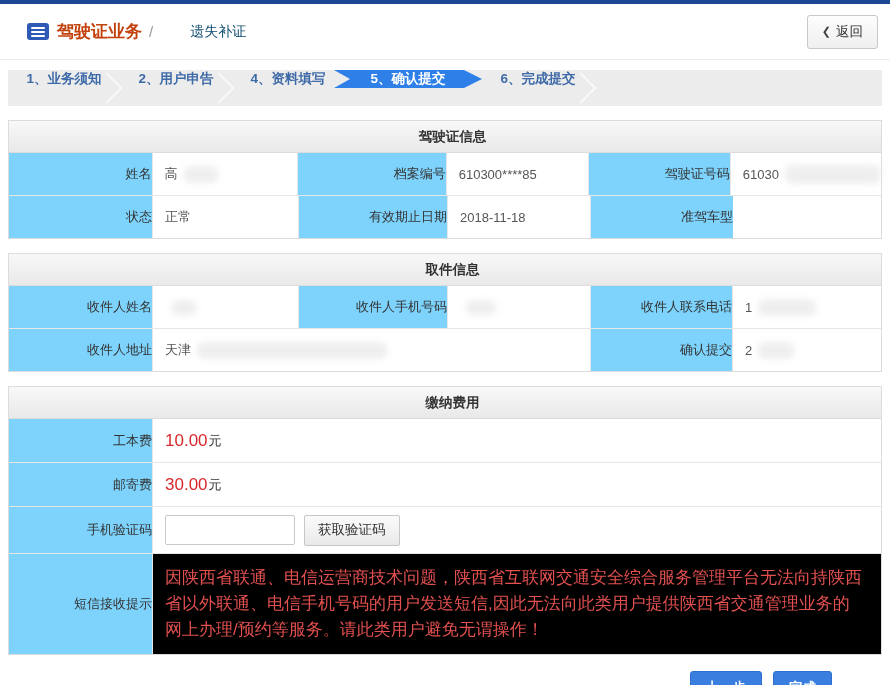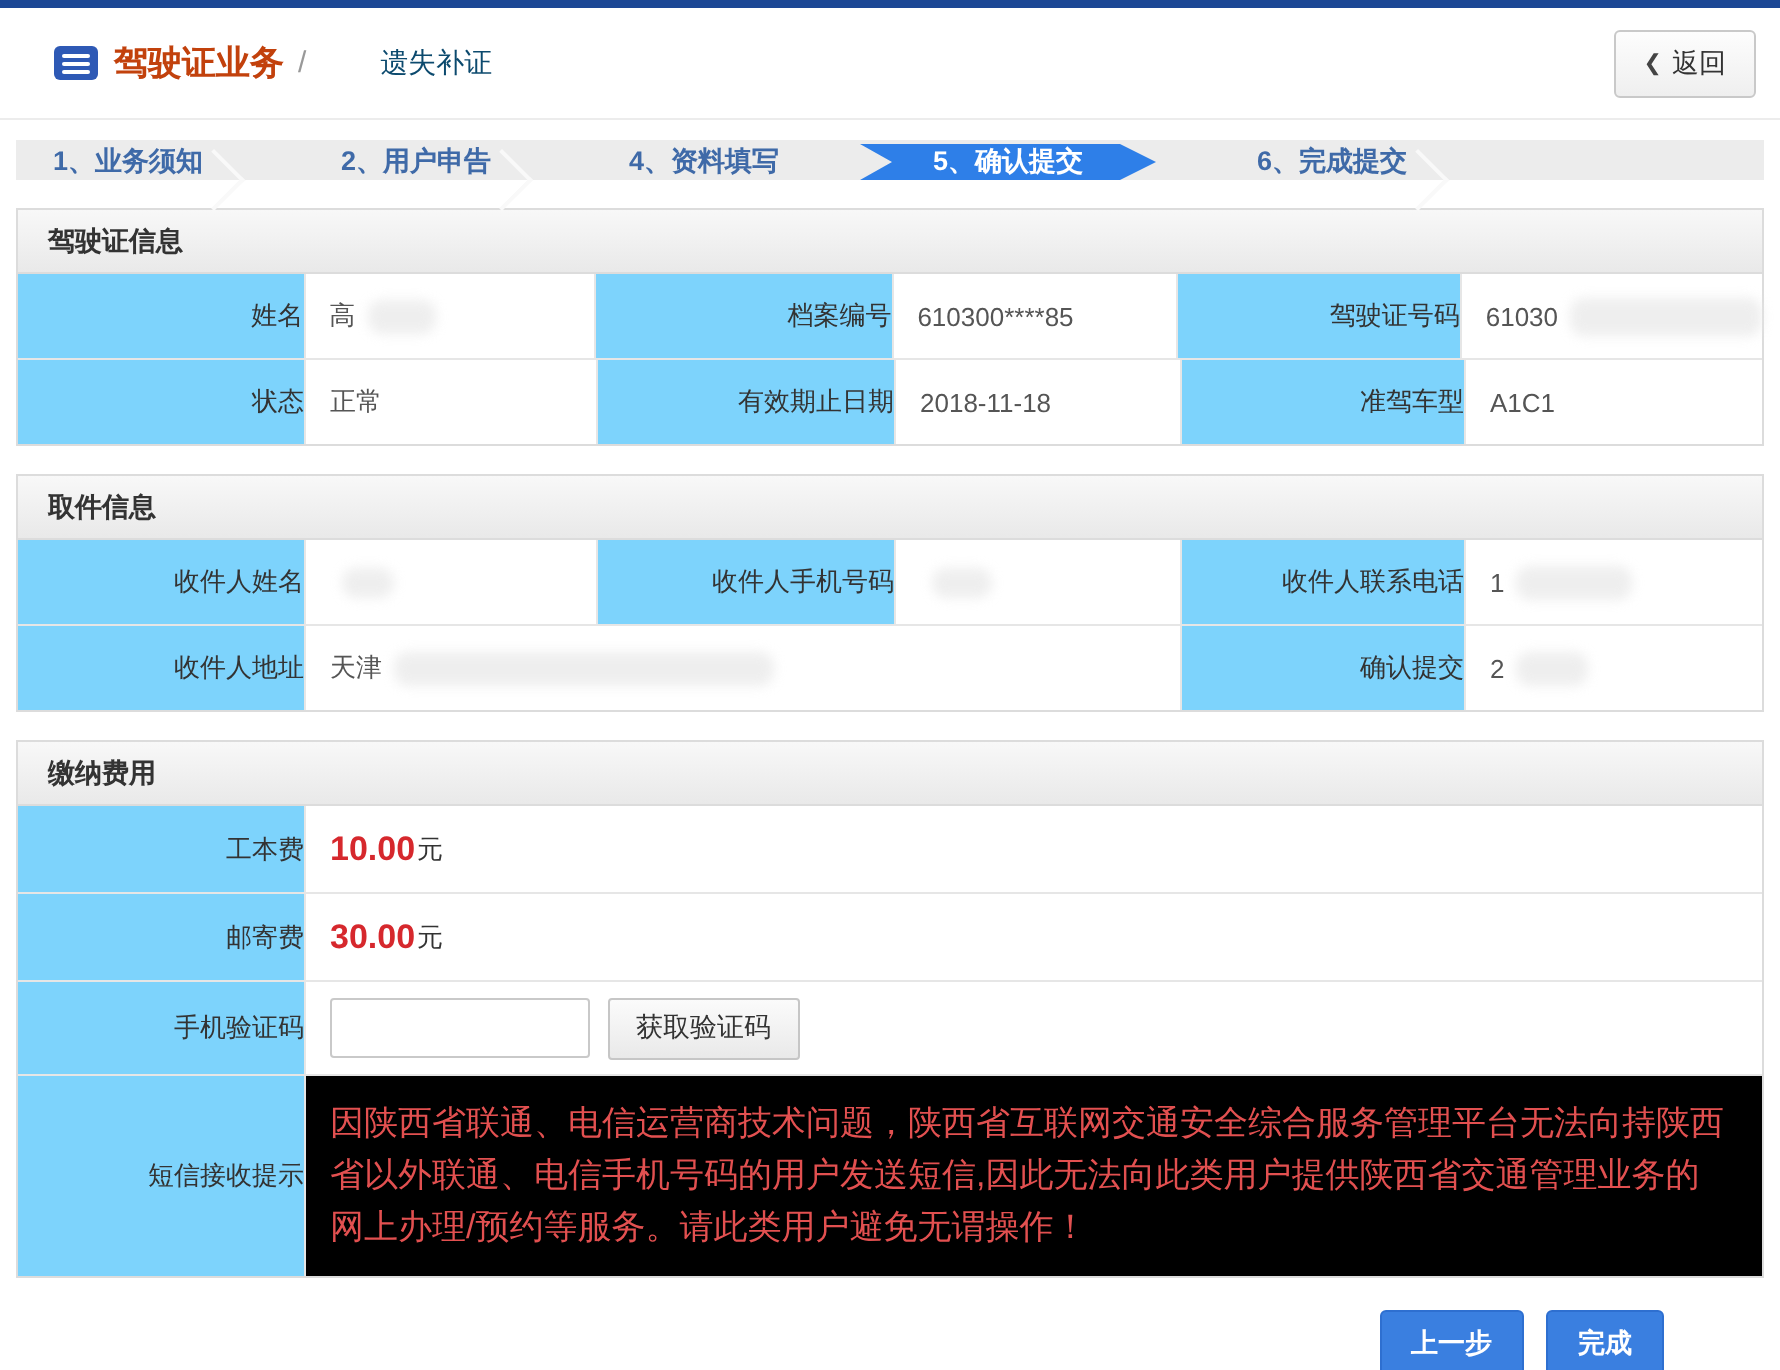--- a/index.html
+++ b/index.html
@@ -18,49 +18,49 @@
   .page-title { color:#c2410c; font-size:17px; font-weight:bold; }
   .crumb-sep { color:#999; font-size:15px; margin:0 7px; }
   .page-subtitle { color:#0c4a6e; font-size:14px;margin-left:30px; }
   .header-spacer { flex:1; }
   .back-btn { display:inline-flex; align-items:center; gap:5px; cursor:pointer;
     background:linear-gradient(#fdfdfd,#efefef); border:1px solid #c9c9c9; border-radius:3px;
     padding:7px 14px; font-size:13.5px; color:#333; }
   .back-btn .chev { font-size:11px; color:#444; }
 
   
-  .steps { display:flex; height:20px; background:#ececec; margin:10px 8px 0 8px;
-    align-items:flex-end;gap:32px; }
+  .steps { display:flex; height:36px; background:#ececec; margin:10px 8px 0 8px;
+    align-items:flex-start; }
   .step { width:112px; display:flex; align-items:center; justify-content:center;
     color:#3f6aa8; font-size:13.5px; font-weight:bold; position:relative; }
   .step.sep::after { content:''; position:absolute; right:2px; top:7px; width:20px; height:20px;
     border-top:2px solid #f9f9f9; border-right:2px solid #f9f9f9; transform:rotate(45deg); }
   .step.active { width:148px; background:#2e7fe8; color:#fff; margin-left:-10px; z-index:1;
     clip-path:polygon(0 0, calc(100% - 18px) 0, 100% 50%, calc(100% - 18px) 100%, 0 100%, 16px 50%); }
 
   
   .section { margin:14px 8px 0 8px; border:1px solid #dcdcdc; }
   .sec-head { height:32px; line-height:32px; padding-left:15px; font-size:13.5px;
     color:#333; font-weight:bold; background:linear-gradient(#f8f8f8,#e9e9e9);
-    border-bottom:1px solid #dcdcdc; }
+    border-bottom:1px solid #dcdcdc;text-align:center; }
   .trow { display:flex; border-bottom:1px solid #e6e6e6; }
   .trow:last-child { border-bottom:none; }
   .cell { display:flex; align-items:center; font-size:13px; min-height:42px;
     border-right:1px solid #e6e6e6; }
   .cell:last-child { border-right:none; }
   .lbl { background:#7dd3fc; justify-content:flex-end; color:#333; }
   .val { background:#fff; padding-left:12px; color:#555; }
   .c1{width:144px;} .c2{width:146px;} .c3{width:149px;} .c4{width:143px;}
   .c5{width:142px;} .c6{flex:1;} .span3{width:438px;}
 
   .blob { display:inline-block; background:#e9e9e9; border-radius:7px;
     filter:blur(3px); opacity:.75; margin-left:6px; vertical-align:middle; }
 
   
-  .fee-num { color:#d6282d; font-weight:bold; font-size:17px; }
+  .fee-num { color:#d6282d; font-weight:normal; font-size:17px; }
   .fee-unit { color:#333; font-size:13px; margin-left:1px; }
   .row-fee { min-height:43px; }
   .row-code { min-height:46px; }
   .code-input { width:130px; height:30px; border:1px solid #c9c9c9; border-radius:2px;
     margin-left:12px; padding:0 8px; font-size:13px; }
   .get-code-btn { margin-left:9px; height:31px; padding:0 13px; cursor:pointer;
     background:linear-gradient(#fbfbfb,#e9e9e9); border:1px solid #c6c6c6; border-radius:2px;
     font-size:13.5px; color:#333; font-family:inherit;text-align:center; }
   .row-notice .lbl { min-height:78px; }
   .notice-val { display:block; padding:11px 15px 11px 12px; background:#000000; flex:1;
@@ -116,21 +116,20 @@
       <span>61030</span>
         <span class="blob" style="width:96px;height:19px;"></span>
     </div>
   </div>
   <div class="trow">
     <div class="cell lbl c1">状态</div>
     <div class="cell val c2">正常</div>
     <div class="cell lbl c3">有效期止日期</div>
     <div class="cell val c4">2018-11-18</div>
     <div class="cell lbl c5">准驾车型</div>
-    <div class="cell val c6">A1C1</div>
   </div>
 </div>
 
 <div class="section">
   <div class="sec-head">取件信息</div>
   <div class="trow">
     <div class="cell lbl c1">收件人姓名</div>
     <div class="cell val c2">
       <span></span>
         <span class="blob" style="width:26px;height:15px;"></span>

